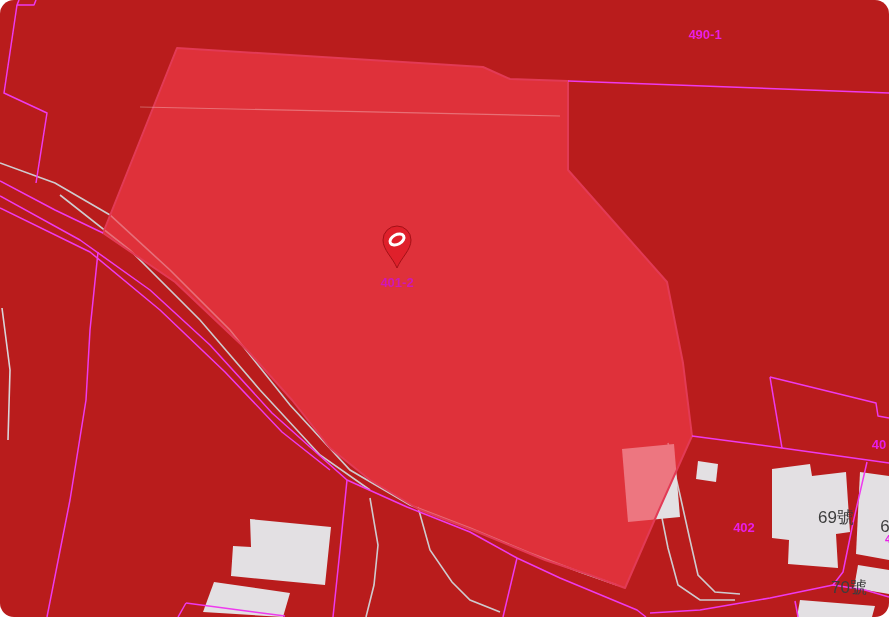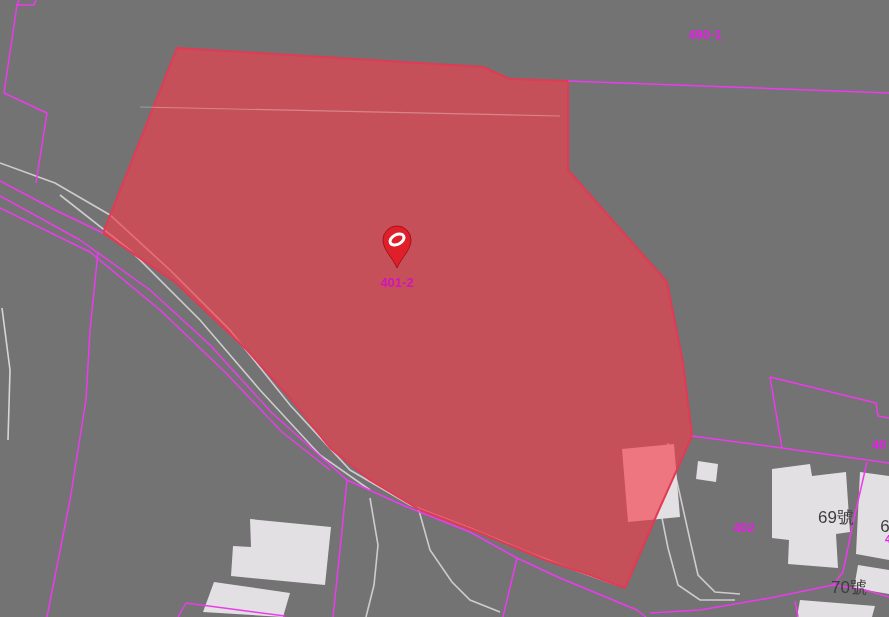--- a/index.html
+++ b/index.html
@@ -1,17 +1,17 @@
 <!DOCTYPE html>
 <html><head>
 <meta charset="utf-8">
 <style>
   html,body{margin:0;padding:0;background:#fff;}
   body{font-family:"Liberation Sans",sans-serif;}
-  .map-wrap{position:relative;width:889px;height:617px;overflow:hidden;background:#737373;}
+  .map-wrap{position:relative;width:889px;height:617px;overflow:hidden;background:#b91c1c;border-radius:14px;}
   svg{display:block;}
   text{user-select:none;}
 </style>
 </head>
 <body>
 
 <div class="map-wrap">
   <svg id="map" width="889" height="617" viewBox="0 0 889 617" xmlns="http://www.w3.org/2000/svg">
     <g id="layer-roads">
         <polyline points="0,163 55,183 110,215 170,270 230,330 290,405 350,470 410,505 470,528 530,553 580,572 617,585" fill="none" stroke="#cfcbcf" stroke-width="1.6"></polyline>

